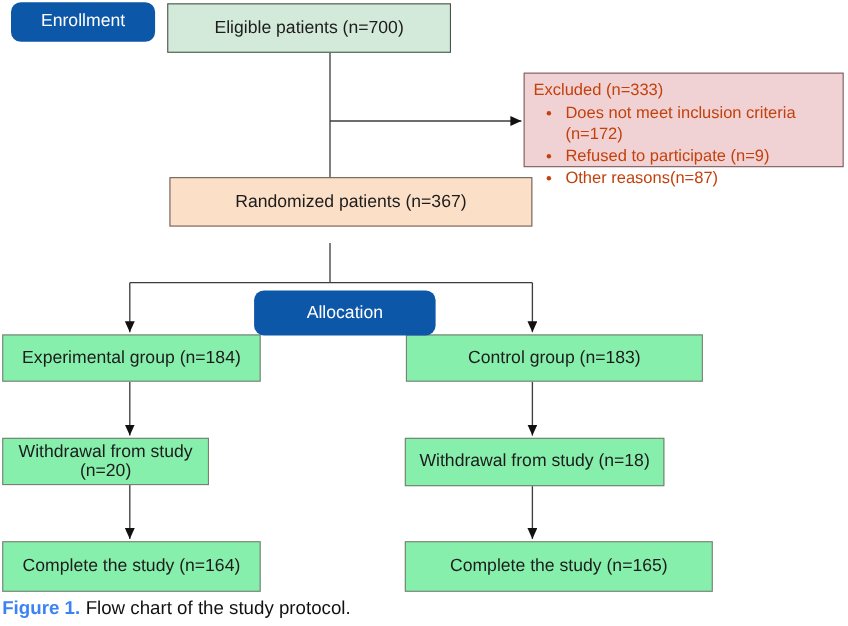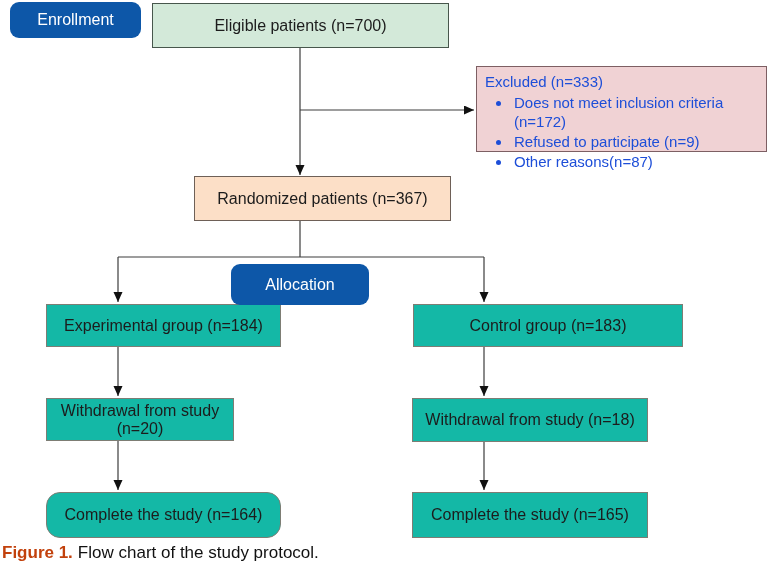--- a/index.html
+++ b/index.html
@@ -15,59 +15,59 @@
   .box{
     position:absolute;z-index:1;
     display:flex;align-items:center;justify-content:center;
     font-size:16px;color:#1c1c1c;
     border:1.5px solid #6f6f66;
     box-sizing:border-box;
     text-align:center;
   }
   .box.green{background:#d3e9d9;border-color:#47564c;}
   .box.peach{background:#fcdfc7;border-color:#6e6057;}
-  .box.cream{background:#14b8a6;border-color:#7d7d74;margin-left:44px;}
+  .box.cream{background:#86efac;border-color:#7d7d74;}
   .stage-btn{
     position:absolute;z-index:2;
     display:flex;align-items:center;justify-content:center;
     background:#0d57a8;color:#ffffff;
     border-radius:9px;font-size:16px;
     box-sizing:border-box;
   }
   #excluded-box{
     position:absolute;z-index:1;
     left:476px;top:66px;width:291px;height:86px;
     background:#f0d2d4;border:1.5px solid #7d5f63;
     box-sizing:border-box;
     padding:5px 8px 4px 8px;
-    font-size:15px;color:#1d4ed8;
+    font-size:15px;color:#c2410c;
   }
   #excluded-box .title{margin:0;line-height:1.3;}
   #excluded-box ul{margin:1px 0 0 0;padding-left:27px;}
   #excluded-box li{line-height:1.33;padding-left:2px;}
   
-  #box-eligible{left:152px;top:3px;width:297px;height:45px;}
-  #box-randomized{left:154px;top:176px;width:257px;height:45px;margin-left:40px;}
+  #box-eligible{left:152px;top:3px;width:258px;height:45px;}
+  #box-randomized{left:154px;top:161px;width:330px;height:45px;}
   #box-experimental{left:2px;top:304px;width:235px;height:43px;}
   #box-control{left:369px;top:304px;width:270px;height:43px;}
   #box-withdrawal-exp{left:2px;top:398px;width:188px;height:43px;}
   #box-withdrawal-ctl{left:368px;top:398px;width:236px;height:44px;}
-  #box-complete-exp{left:2px;top:492px;width:235px;height:46px;border-radius:14px;}
-  #box-complete-ctl{left:368px;top:492px;width:236px;height:46px;}
+  #box-complete-exp{left:2px;top:492px;width:235px;height:46px;}
+  #box-complete-ctl{left:368px;top:492px;width:280px;height:46px;}
   
   #btn-enrollment{left:10px;top:2px;width:131px;height:36px;}
-  #btn-allocation{left:231px;top:264px;width:138px;height:41px;}
+  #btn-allocation{left:231px;top:264px;width:165px;height:41px;}
   #btn-followup{left:231px;top:358px;width:140px;height:41px;}
   #btn-analysis{left:231px;top:452px;width:140px;height:40px;}
   
   #caption{
     position:absolute;left:2px;top:543px;z-index:1;
     font-size:17px;color:#111111;white-space:nowrap;
   }
-  #caption .label{font-weight:bold;color:#c2410c;margin-right:5px;}
+  #caption .label{font-weight:bold;color:#3b82f6;margin-right:5px;}
 </style>
 </head>
 <body>
 
 <div id="stage">
 
   <svg id="connectors" width="771" height="569" viewBox="0 0 771 569">
     <defs>
       <marker id="arrow" markerUnits="userSpaceOnUse" markerWidth="11" markerHeight="10" refX="10" refY="4.5" orient="auto">
         <path d="M0,0 L10,4.5 L0,9 z" fill="#111111"></path>

